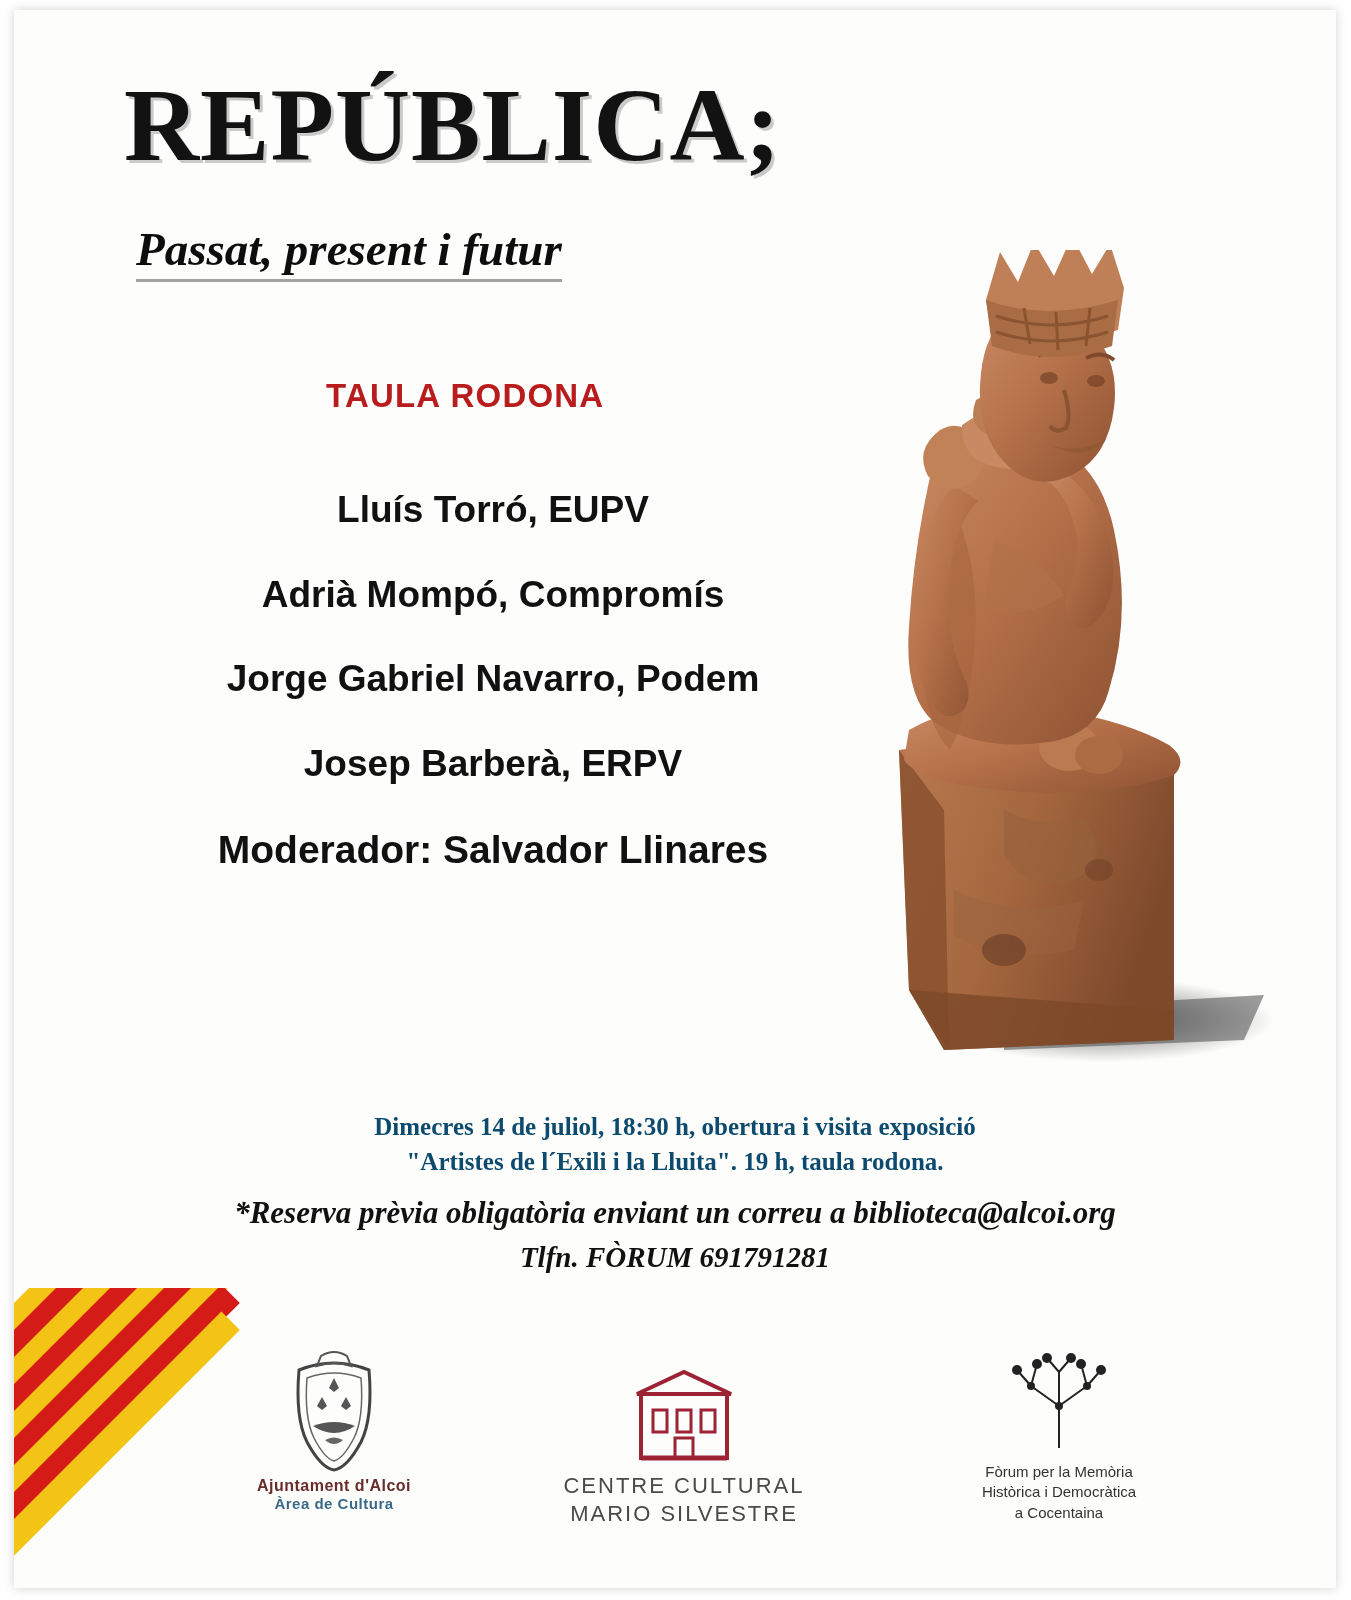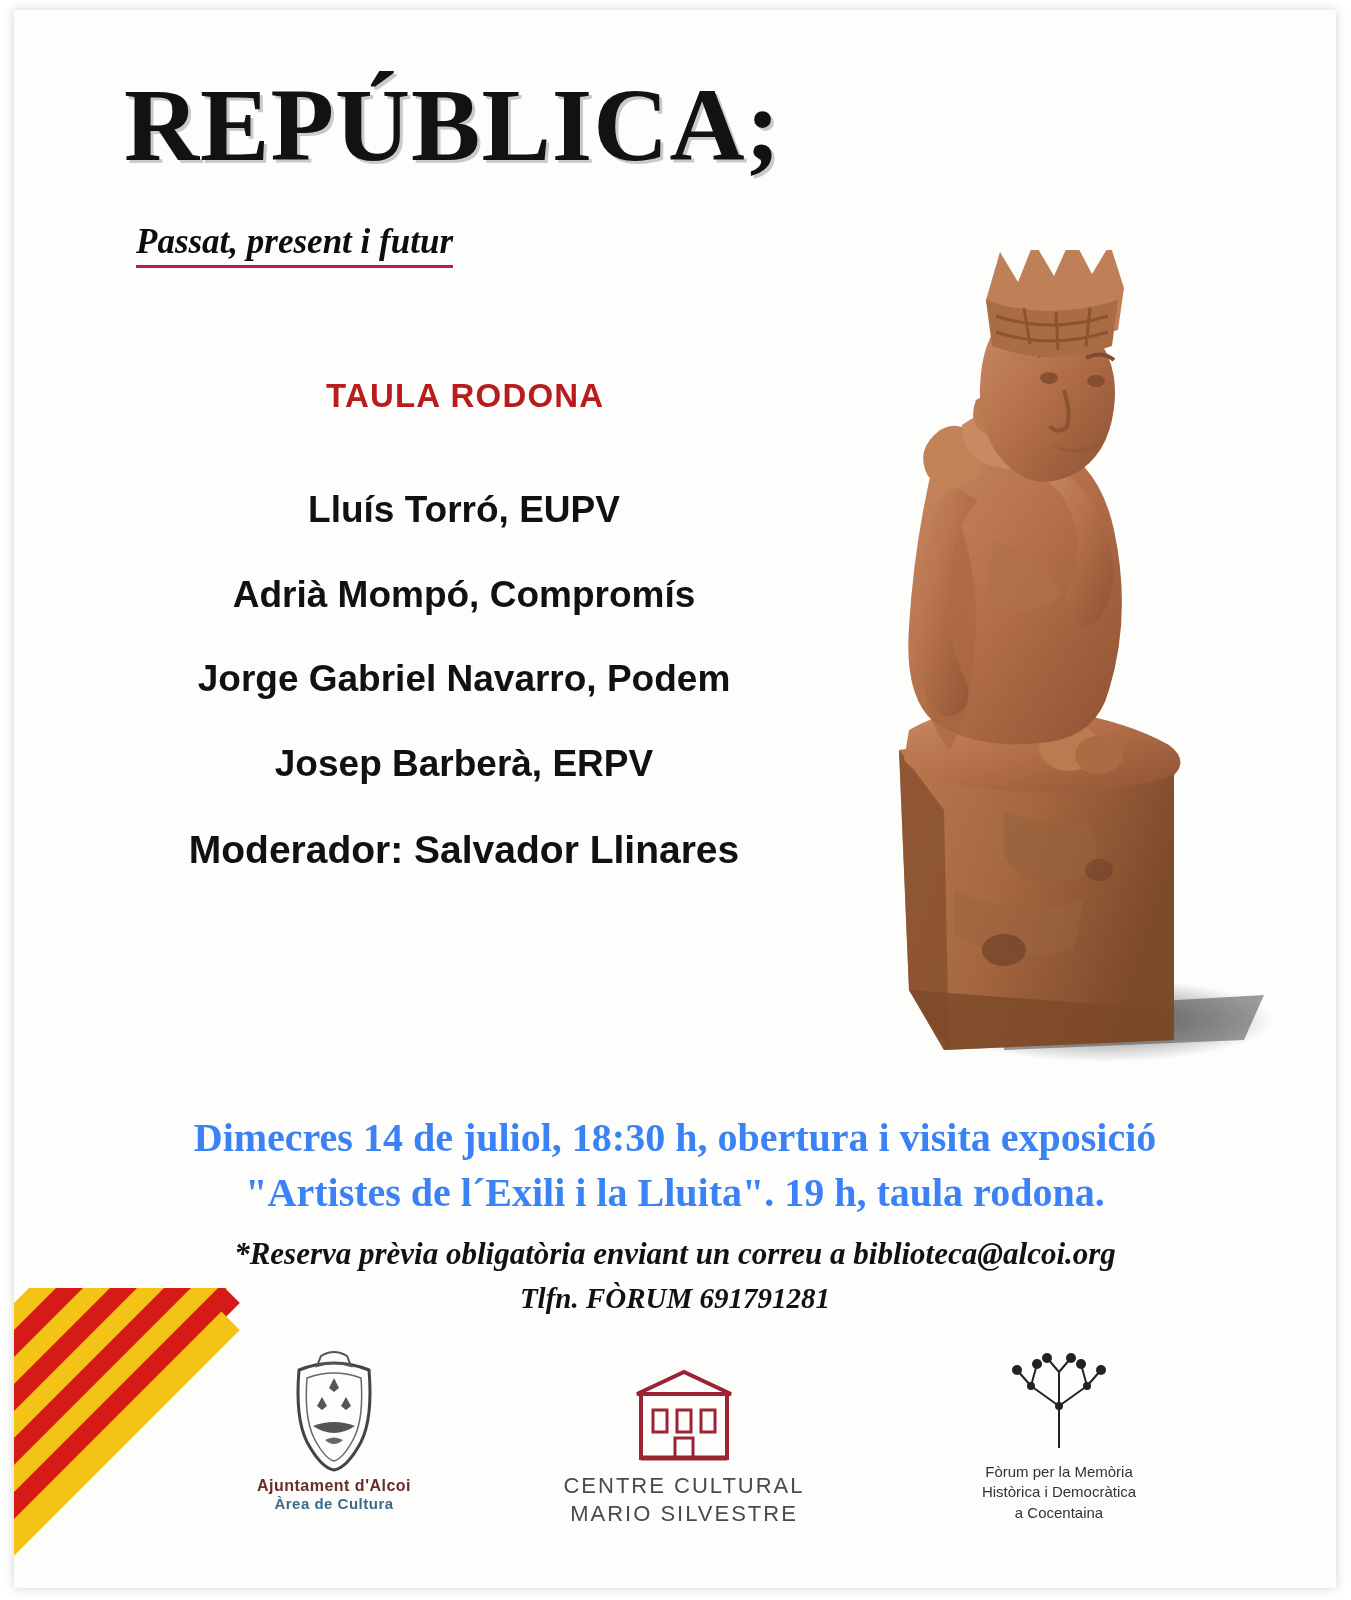--- a/index.html
+++ b/index.html
@@ -79,43 +79,44 @@
     text-shadow: 3px 3px 0 rgba(140,140,140,0.45);
     white-space: nowrap;
   }
   .subtitle {
     position: absolute;
     left: 122px;
     top: 212px;
     font-family: "Liberation Serif", serif;
     font-style: italic;
     font-weight: bold;
-    font-size: 35px;
+    font-size: 47px;
     color: #0d0d0d;
-    border-bottom: 3px solid #be185d;
+    border-bottom: 3px solid #a3a3a3;
     padding-bottom: 3px;
     white-space: nowrap;
   }
 
   .taula {
     position: absolute;
     left: 312px;
     top: 367px;
     font-size: 33px;
     font-weight: bold;
     letter-spacing: 1.2px;
     color: #b91c1c;
   }
 
   .speakers {
     position: absolute;
     left: 0;
     top: 480px;
     width: 900px;
     text-align: center;
+    padding-left: 29px;
   }
   .speaker {
     font-size: 37px;
     font-weight: bold;
     color: #111;
     margin-bottom: 44px;
     line-height: 1.1;
   }
   .speaker.moderator {
     font-size: 39px;
@@ -125,22 +126,22 @@
   .details {
     position: absolute;
     left: 0;
     top: 1100px;
     width: 1322px;
     text-align: center;
   }
   .detail-line {
     font-family: "Liberation Serif", serif;
     font-weight: bold;
-    font-size: 40px;
-    color: #3b82f6;
+    font-size: 25px;
+    color: #0c4a6e;
     line-height: 1.38;
   }
   .detail-italic {
     font-family: "Liberation Serif", serif;
     font-style: italic;
     font-weight: bold;
     font-size: 31px;
     color: #111;
     margin-top: 16px;
   }

